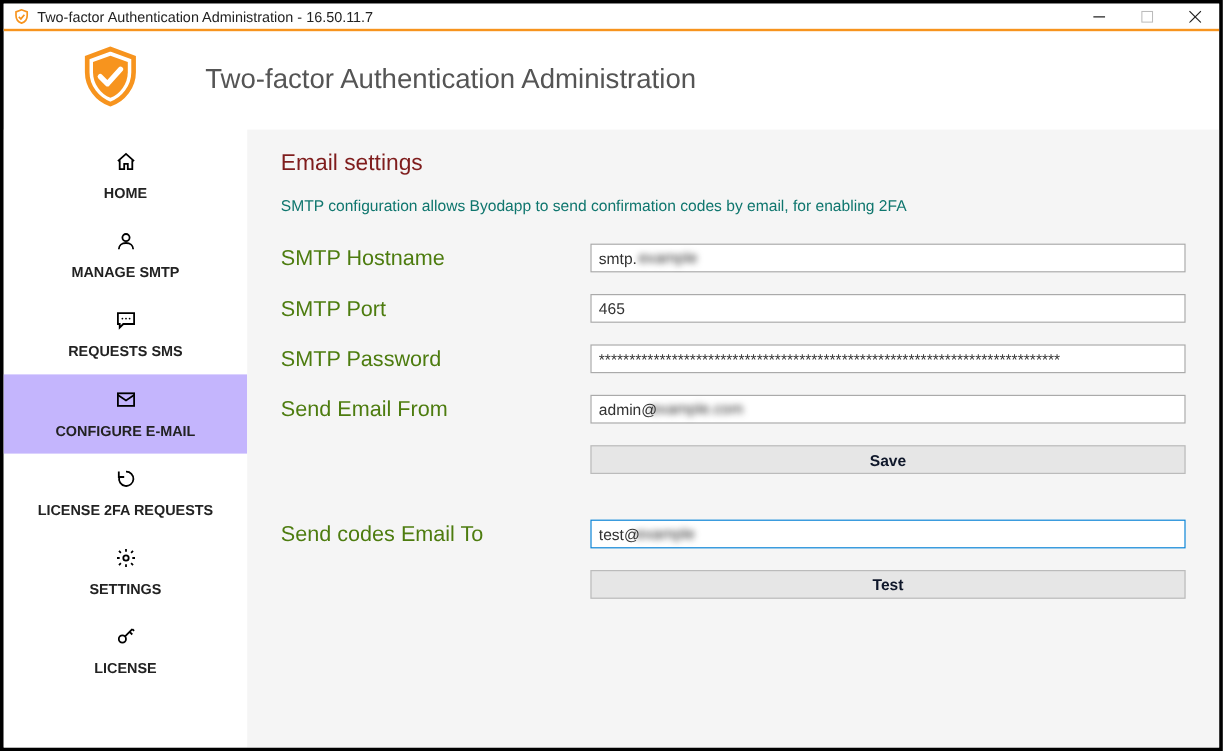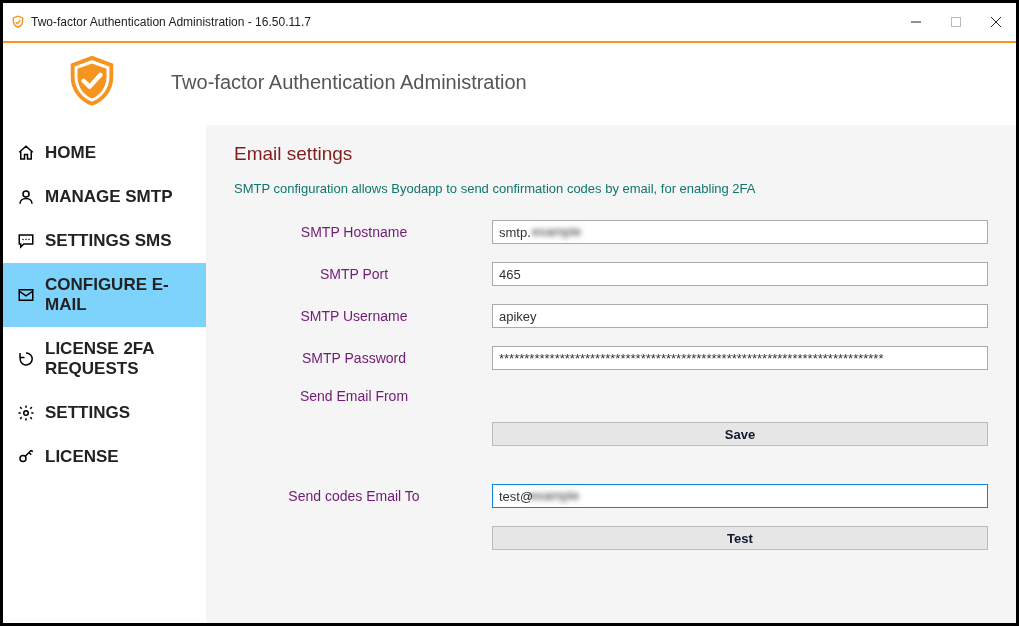--- a/index.html
+++ b/index.html
@@ -12,21 +12,21 @@
     }
     .window {
       background: #fff;
       width: 1013px;
       height: 620px;
       display: flex;
       flex-direction: column;
       overflow: hidden;
     }
     .titlebar {
-      height: 40px;
+      height: 23px;
       display: flex;
       align-items: center;
       padding-left: 8px;
       background: #fff;
       border-bottom: 2px solid #f7941e;
     }
     .titlebar-icon {
       width: 14px; height: 14px;
       margin-right: 6px;
       display: inline-flex;
@@ -47,21 +47,21 @@
       display: flex;
       align-items: center;
       padding: 10px 20px 14px 20px;
       gap: 50px;
     }
     .logo {
       width: 58px; height: 58px;
       margin-left: 40px;
     }
     .header-title {
-      font-size: 20px;
+      font-size: 23px;
       color: #555;
       font-weight: 400;
       text-align: right;
     }
     .body {
       display: flex;
       flex: 1;
       min-height: 0;
     }
     .sidebar {
@@ -69,32 +69,33 @@
       background: #fff;
       display: flex;
       flex-direction: column;
       padding-top: 6px;
     }
     .sidebar-item {
       display: flex;
       align-items: center;
       gap: 10px;
       padding: 12px 14px;
-      font-size: 17px;
+      font-size: 12px;
       font-weight: 600;
       color: #222;
       cursor: pointer;
+      flex-direction: column;
     }
     .sidebar-item .icon {
       width: 18px; height: 18px;
       display: inline-flex;
       align-items: center; justify-content: center;
     }
     .sidebar-item.active {
-      background: #7dd3fc;
+      background: #c4b5fd;
     }
     .content {
       flex: 1;
       background: #f5f5f5;
       padding: 18px 28px;
       overflow: auto;
     }
     .page-title {
       font-size: 19px;
       color: #7f1d1d;
@@ -105,24 +106,24 @@
       color: #0f766e;
       margin-bottom: 24px;
     }
     .form-row {
       display: flex;
       align-items: center;
       margin-bottom: 18px;
     }
     .form-label {
       width: 258px;
-      text-align: center;
+      text-align: left;
       padding-right: 18px;
-      font-size: 14px;
-      color: #701a75;
+      font-size: 18px;
+      color: #4d7c0f;
     }
     .form-field {
       flex: 1;
     }
     .form-field input[type="text"],
     .form-field input[type="password"] {
       width: 100%;
       height: 24px;
       padding: 2px 6px;
       font-size: 13px;
@@ -221,21 +222,21 @@
 
       <div class="sidebar-item">
         <span class="icon">
           <svg viewBox="0 0 24 24" width="18" height="18">
               <path fill="none" stroke="#000" stroke-width="2" d="M3 4 h18 v12 H9 l-4 4 v-4 H3 Z"></path>
               <circle cx="8" cy="10" r="1" fill="#000"></circle>
               <circle cx="12" cy="10" r="1" fill="#000"></circle>
               <circle cx="16" cy="10" r="1" fill="#000"></circle>
             </svg>
         </span>
-        <span>SETTINGS SMS</span>
+        <span>REQUESTS SMS</span>
       </div>
 
       <div class="sidebar-item active">
         <span class="icon">
           <svg viewBox="0 0 24 24" width="18" height="18">
               <rect x="3" y="5" width="18" height="14" fill="none" stroke="#000" stroke-width="2"></rect>
               <path fill="none" stroke="#000" stroke-width="2" d="M3 7 l9 6 9-6"></path>
             </svg>
         </span>
         <span>CONFIGURE E-MAIL</span>
@@ -287,36 +288,36 @@
       </div>
 
       <div class="form-row">
         <div class="form-label">SMTP Port</div>
         <div class="form-field">
           <input type="text" value="465" style="">
         </div>
       </div>
 
 
-      <div class="form-row">
-        <div class="form-label">SMTP Username</div>
-        <div class="form-field">
-          <input type="text" value="apikey" style="">
-        </div>
-      </div>
 
       <div class="form-row">
         <div class="form-label">SMTP Password</div>
         <div class="form-field">
           <input type="text" value="****************************************************************************" style="">
         </div>
       </div>
 
       <div class="form-row">
         <div class="form-label">Send Email From</div>
+        <div class="form-field">
+          <div style="position:relative;width:100%;">
+            <input type="text" value="admin@" style="">
+            <span class="blurred" style="position:absolute;left:50px;top:4px;font-size:13px;">example.com</span>
+          </div>
+        </div>
       </div>
 
       <div class="form-row">
         <div class="form-label"></div>
         <div class="form-field">
           <button class="btn">Save</button>
         </div>
       </div>
 
       <div class="spacer-row"></div>

